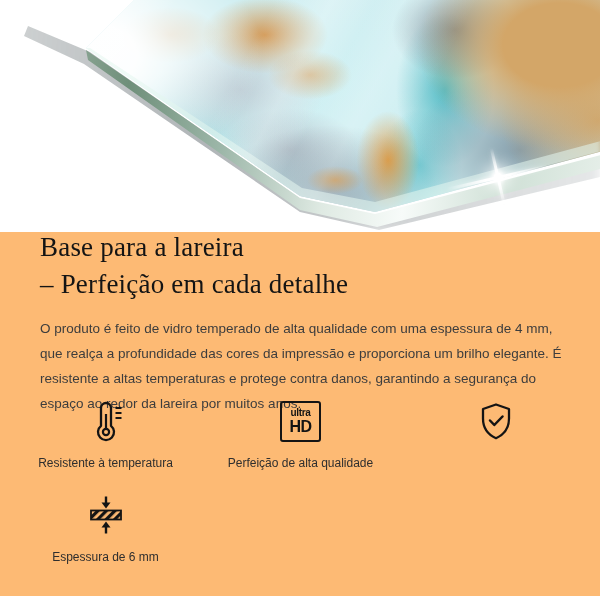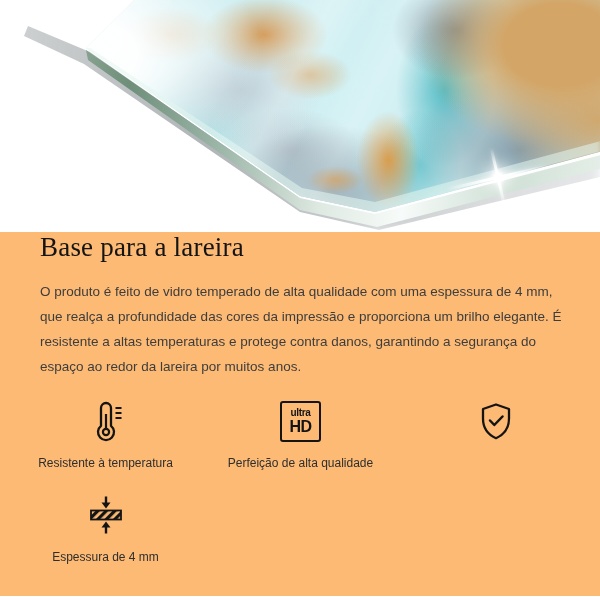--- a/index.html
+++ b/index.html
@@ -95,21 +95,21 @@
     <div class="edge-refraction"></div>
     <div class="glass-sheen"></div>
     <div class="sparkle">
       <div class="ray-long"></div>
         <div class="ray-short"></div>
         <div class="core"></div>
     </div>
   </div>
 
   <div class="content">
-    <h1 class="title"><span>Base para a lareira</span><br></h1>
+    <h1 class="title"><span>Base para a lareira</span><br><span>– Perfeição em cada detalhe</span></h1>
     <p class="desc">O produto é feito de vidro temperado de alta qualidade com uma espessura de 4 mm, que realça a profundidade das cores da impressão e proporciona um brilho elegante. É resistente a altas temperaturas e protege contra danos, garantindo a segurança do espaço ao redor da lareira por muitos anos.</p>
   </div>
 
   <div class="features">
 
     <div class="feature">
       <div class="icon-box">
         <svg class="icon-svg" width="40" height="42" viewBox="0 0 40 42">
           <path d="M15,25.8 V8 A5,5 0 0 1 25,8 V25.8 A8,8 0 1 1 15,25.8 Z" fill="none" stroke="#141414" stroke-width="2.3" stroke-linejoin="round"></path>
           <circle cx="20" cy="32" r="3.1" fill="none" stroke="#141414" stroke-width="2.2"></circle>
@@ -151,17 +151,17 @@
               <rect width="3.2" height="6" fill="#141414"></rect>
             </pattern>
           </defs>
           <line x1="20" y1="1.5" x2="20" y2="8" stroke="#141414" stroke-width="2.4"></line>
           <polygon points="15.5,7.5 24.5,7.5 20,13.5" fill="#141414"></polygon>
           <rect x="5" y="15.5" width="30" height="9" fill="url(#hatch)" stroke="#141414" stroke-width="1.8"></rect>
           <polygon points="15.5,32.5 24.5,32.5 20,26.5" fill="#141414"></polygon>
           <line x1="20" y1="32" x2="20" y2="38.5" stroke="#141414" stroke-width="2.4"></line>
         </svg>
       </div>
-      <div class="label">Espessura de 4 mm</div>
+      <div class="label">Espessura de 6 mm</div>
     </div>
 
   </div>
 </div>
 
 </body></html>

